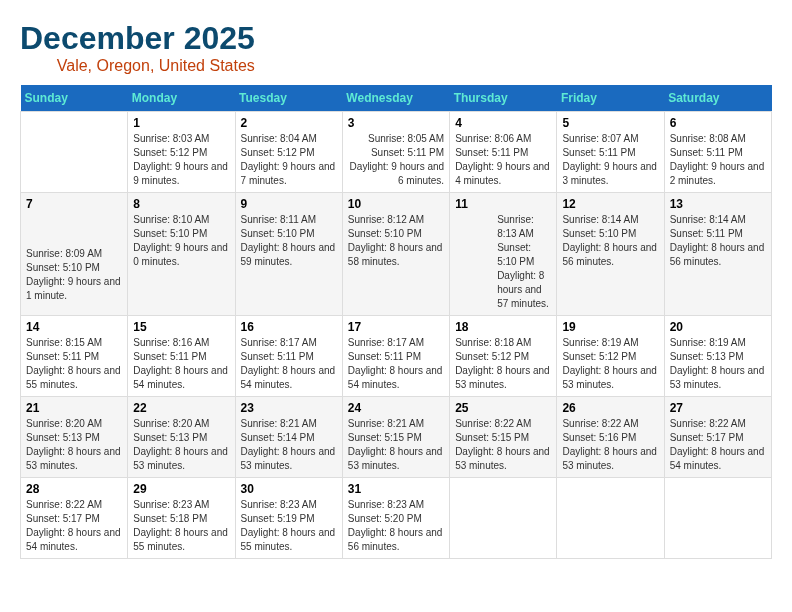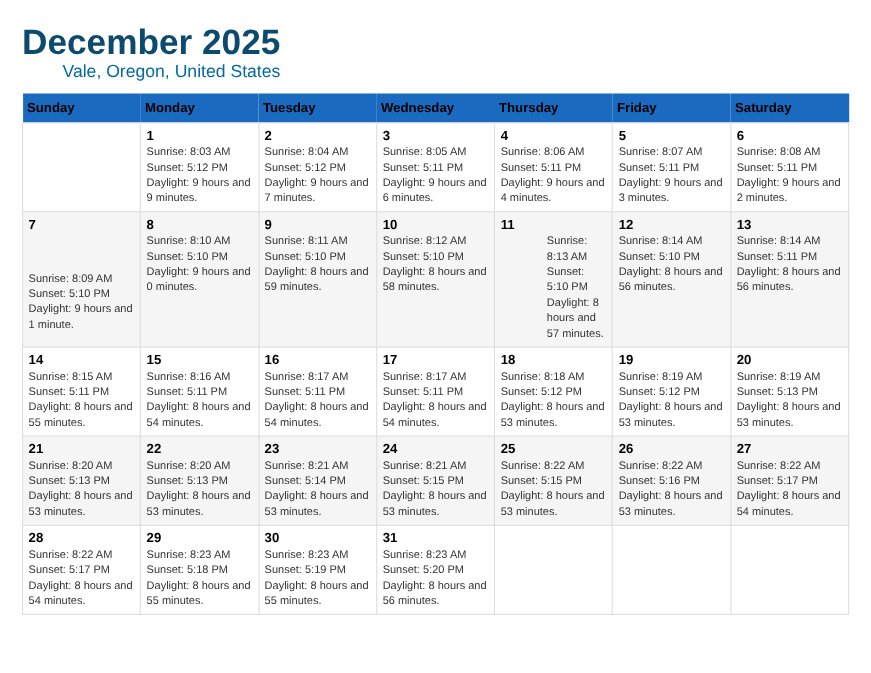--- a/index.html
+++ b/index.html
@@ -34,30 +34,30 @@
     .title-section {
       text-align: right;
     }
     .main-title {
       font-size: 32px;
       font-weight: bold;
       color: #0c4a6e;
     }
     .subtitle {
       font-size: 16px;
-      color: #0369a1;
+      color: #c2410c;
     }
     table {
       width: 100%;
       border-collapse: collapse;
       font-size: 11px;
     }
     th {
       background-color: #1a6abf;
-      color: #000000;
+      color: #5eead4;
       padding: 6px 4px;
       text-align: left;
       font-size: 12px;
       font-weight: bold;
     }
     td {
       border: 1px solid #ddd;
       vertical-align: top;
       padding: 4px 5px;
       min-height: 70px;
@@ -116,21 +116,21 @@
 Daylight: 9 hours and 9 minutes.</div>
         </td>
         <td>
           <span class="day-number">2</span>
           <div class="day-info" style="white-space: pre-line;">Sunrise: 8:04 AM
 Sunset: 5:12 PM
 Daylight: 9 hours and 7 minutes.</div>
         </td>
         <td>
           <span class="day-number">3</span>
-          <div class="day-info" style="white-space: pre-line;">Sunrise: 8:05 AM
+          <div class="day-info" style="white-space: pre-line; text-align: right;">Sunrise: 8:05 AM
 Sunset: 5:11 PM
 Daylight: 9 hours and 6 minutes.</div>
         </td>
         <td>
           <span class="day-number">4</span>
           <div class="day-info" style="white-space: pre-line;">Sunrise: 8:06 AM
 Sunset: 5:11 PM
 Daylight: 9 hours and 4 minutes.</div>
         </td>
         <td>

